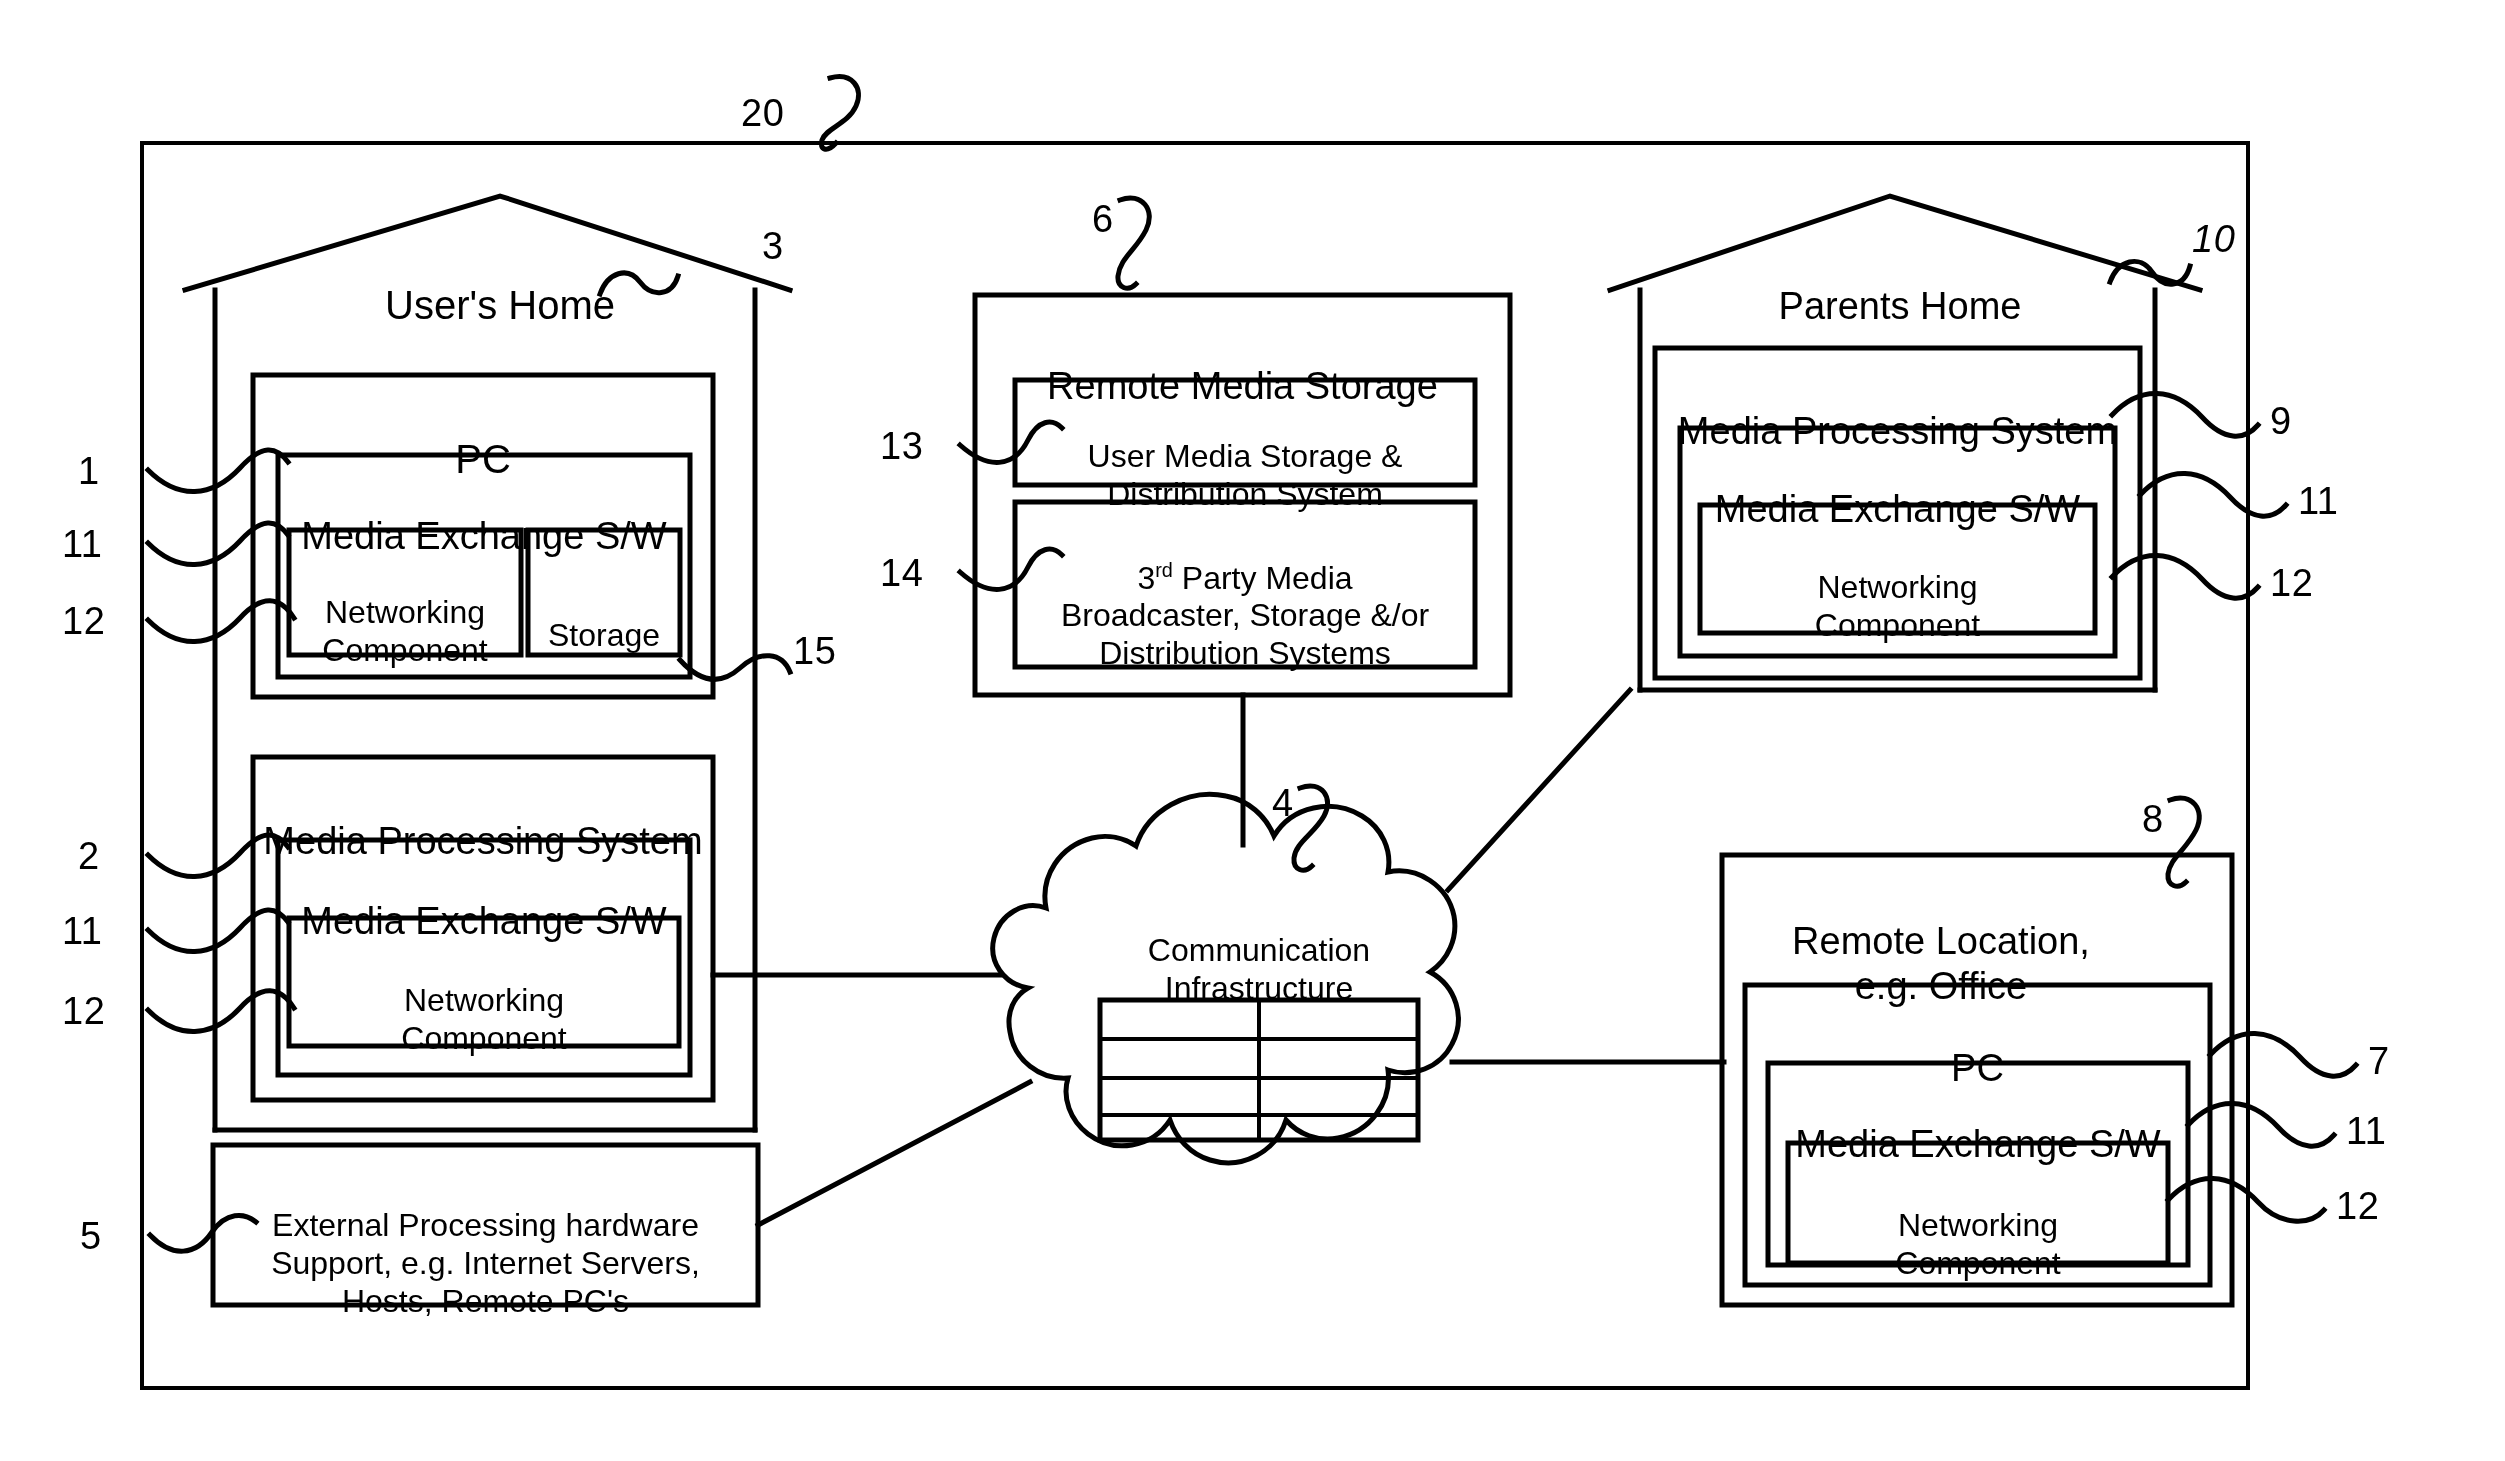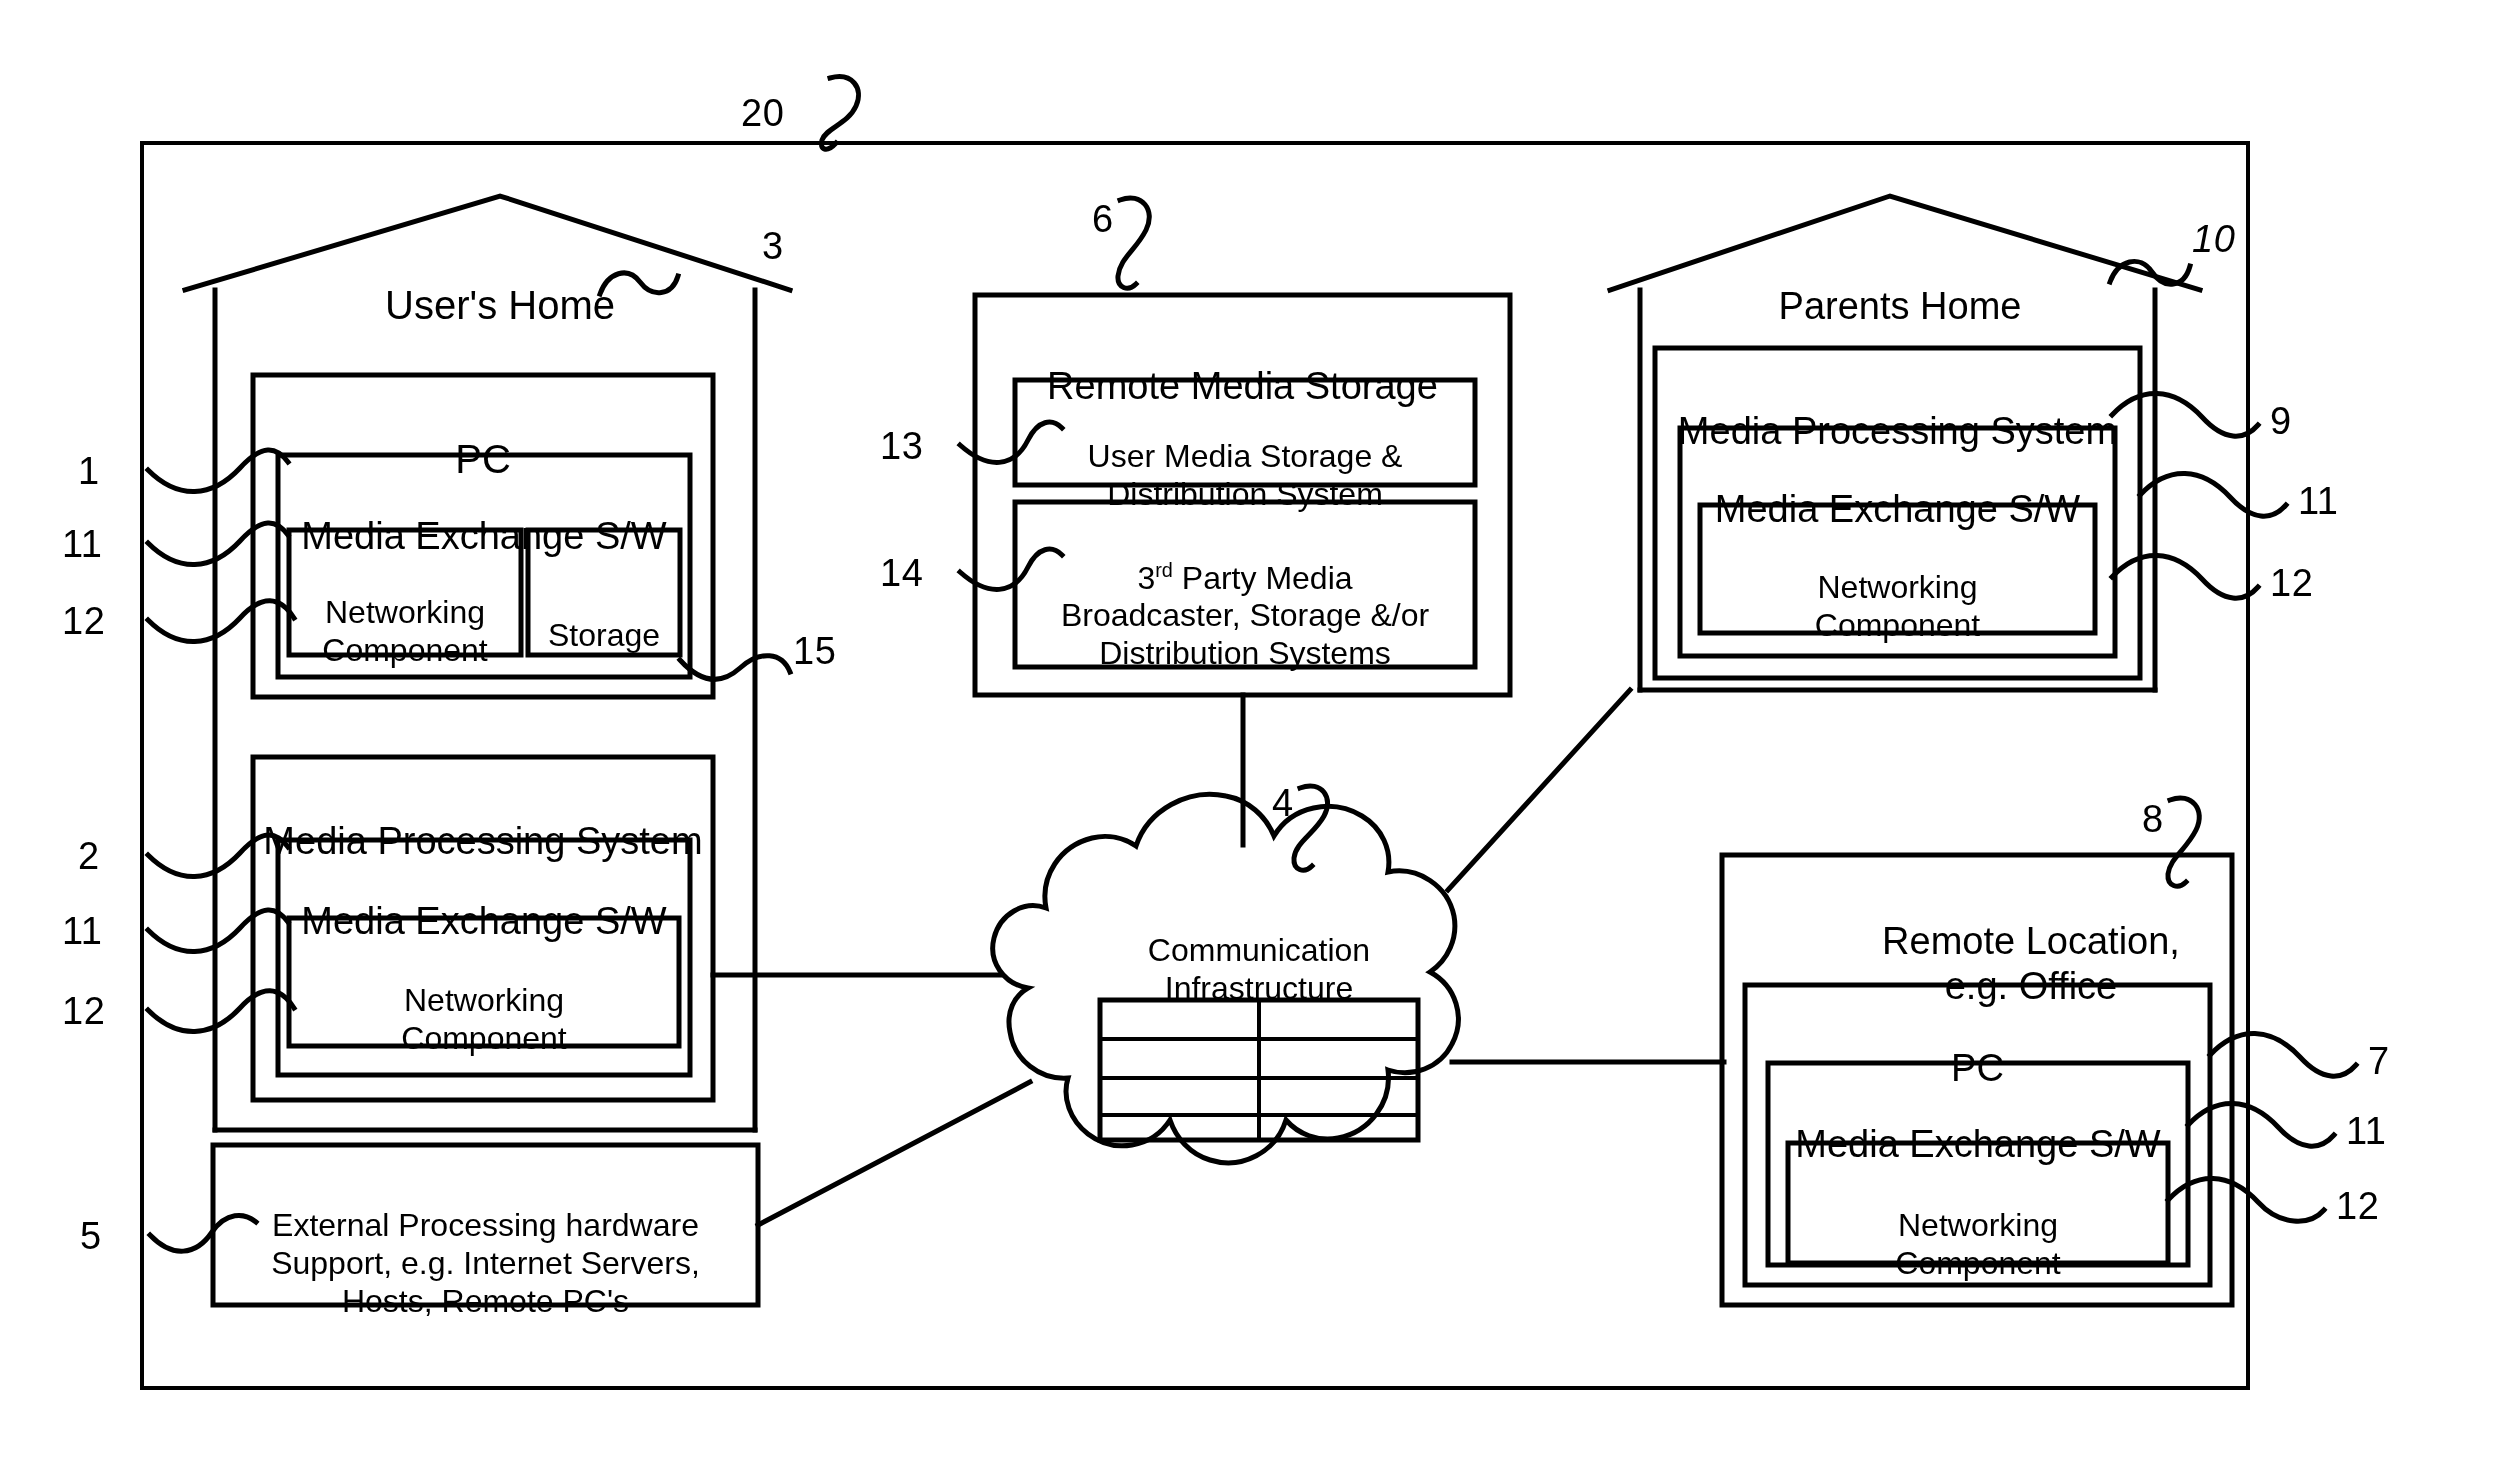--- a/index.html
+++ b/index.html
@@ -223,21 +223,21 @@
 
   <div class="lbl t38" style="left:1655px; top:365px; width:485px;">Media Processing System</div>
   <div class="lbl t38" style="left:1680px; top:443px; width:435px;">Media Exchange S/W</div>
   <div class="lbl t36" style="left:1700px; top:525px; width:395px;">Networking
 Component</div>
 
   <div class="ref" style="left:2270px; top:400px;">9</div>
   <div class="ref" style="left:2298px; top:480px;">11</div>
   <div class="ref" style="left:2270px; top:562px;">12</div>
 
-  <div class="lbl t38" style="left:1776px; top:875px; width:510px;">Remote Location,
+  <div class="lbl t38" style="left:1686px; top:875px; width:510px;">Remote Location,
 e.g. Office</div>
   <div class="ref" style="left:2142px; top:798px;">8</div>
 
   <div class="lbl t38" style="left:1745px; top:1002px; width:465px;">PC</div>
   <div class="lbl t38" style="left:1768px; top:1078px; width:420px;">Media Exchange S/W</div>
   <div class="lbl t36" style="left:1788px; top:1163px; width:380px;">Networking
 Component</div>
 
   <div class="ref" style="left:2368px; top:1040px;">7</div>
   <div class="ref" style="left:2346px; top:1110px;">11</div>

